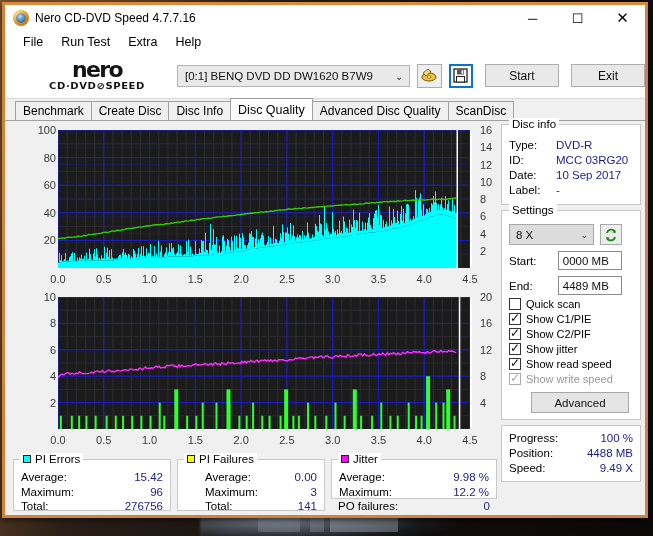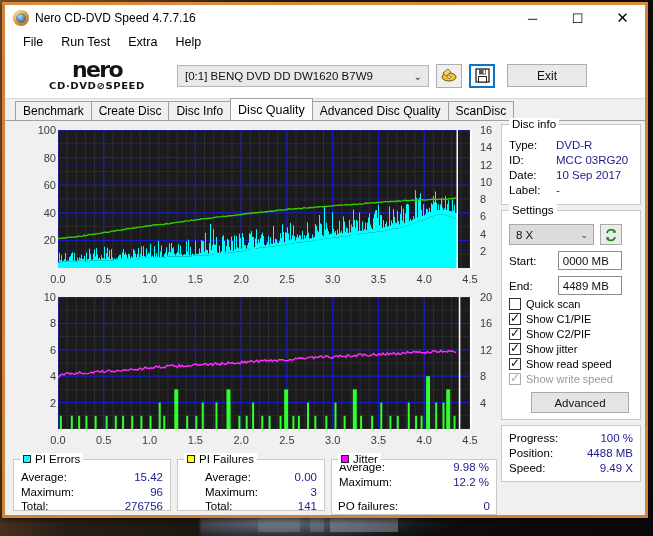--- a/index.html
+++ b/index.html
@@ -237,21 +237,21 @@
     position:absolute; left:6px; top:-7px; background:#fff;
     font-size:11.5px; color:#000; padding:0 3px;
     display:flex; align-items:center; gap:4px;
   }
   .swatch { width:8px; height:8px; border:1px solid #222; display:inline-block; }
   .stat-row { display:flex; justify-content:space-between; font-size:11.5px; line-height:14.5px; padding:0 7px; }
   .stat-row .k { color:#000; }
   .stat-row .v { color:#1b1b8f; }
   #stat-pie { left:0; width:158px; padding-top:10px; }
   #stat-pif { left:164px; width:148px; padding-top:10px;padding-left:20px; }
-  #stat-jitter { left:318px; width:166px; height:56px; padding-top:0; }
+  #stat-jitter { left:318px; width:166px; height:40px; padding-top:10px; }
   #po-row {
     position:absolute; left:318px; top:41px; width:166px;
     display:flex; justify-content:space-between; font-size:11.5px; padding:0 7px;
   }
   #po-row .k { color:#000; }
   #po-row .v { color:#1b1b8f; }
 </style>
 </head>
 <body>
 
@@ -296,20 +296,21 @@
       </svg>
     </div>
     <div class="tool-btn" id="save-btn">
       <svg width="15" height="15" viewBox="0 0 15 15">
         <rect x="1" y="1" width="13" height="13" fill="#ffffff" stroke="#222" stroke-width="1.3"></rect>
         <rect x="4" y="1.5" width="7" height="5" fill="#555"></rect>
         <rect x="8.5" y="2.3" width="1.8" height="3.4" fill="#fff"></rect>
         <rect x="3.5" y="8.5" width="8" height="5.5" fill="#fff" stroke="#222" stroke-width="1"></rect>
       </svg>
     </div>
+    <div class="text-btn">Start</div>
     <div class="text-btn">Exit</div>
   </div>
 
   <div id="tab-strip">
     <div class="tab">Benchmark</div>
     <div class="tab">Create Disc</div>
     <div class="tab">Disc Info</div>
     <div class="tab active">Disc Quality</div>
     <div class="tab">Advanced Disc Quality</div>
     <div class="tab">ScanDisc</div>

